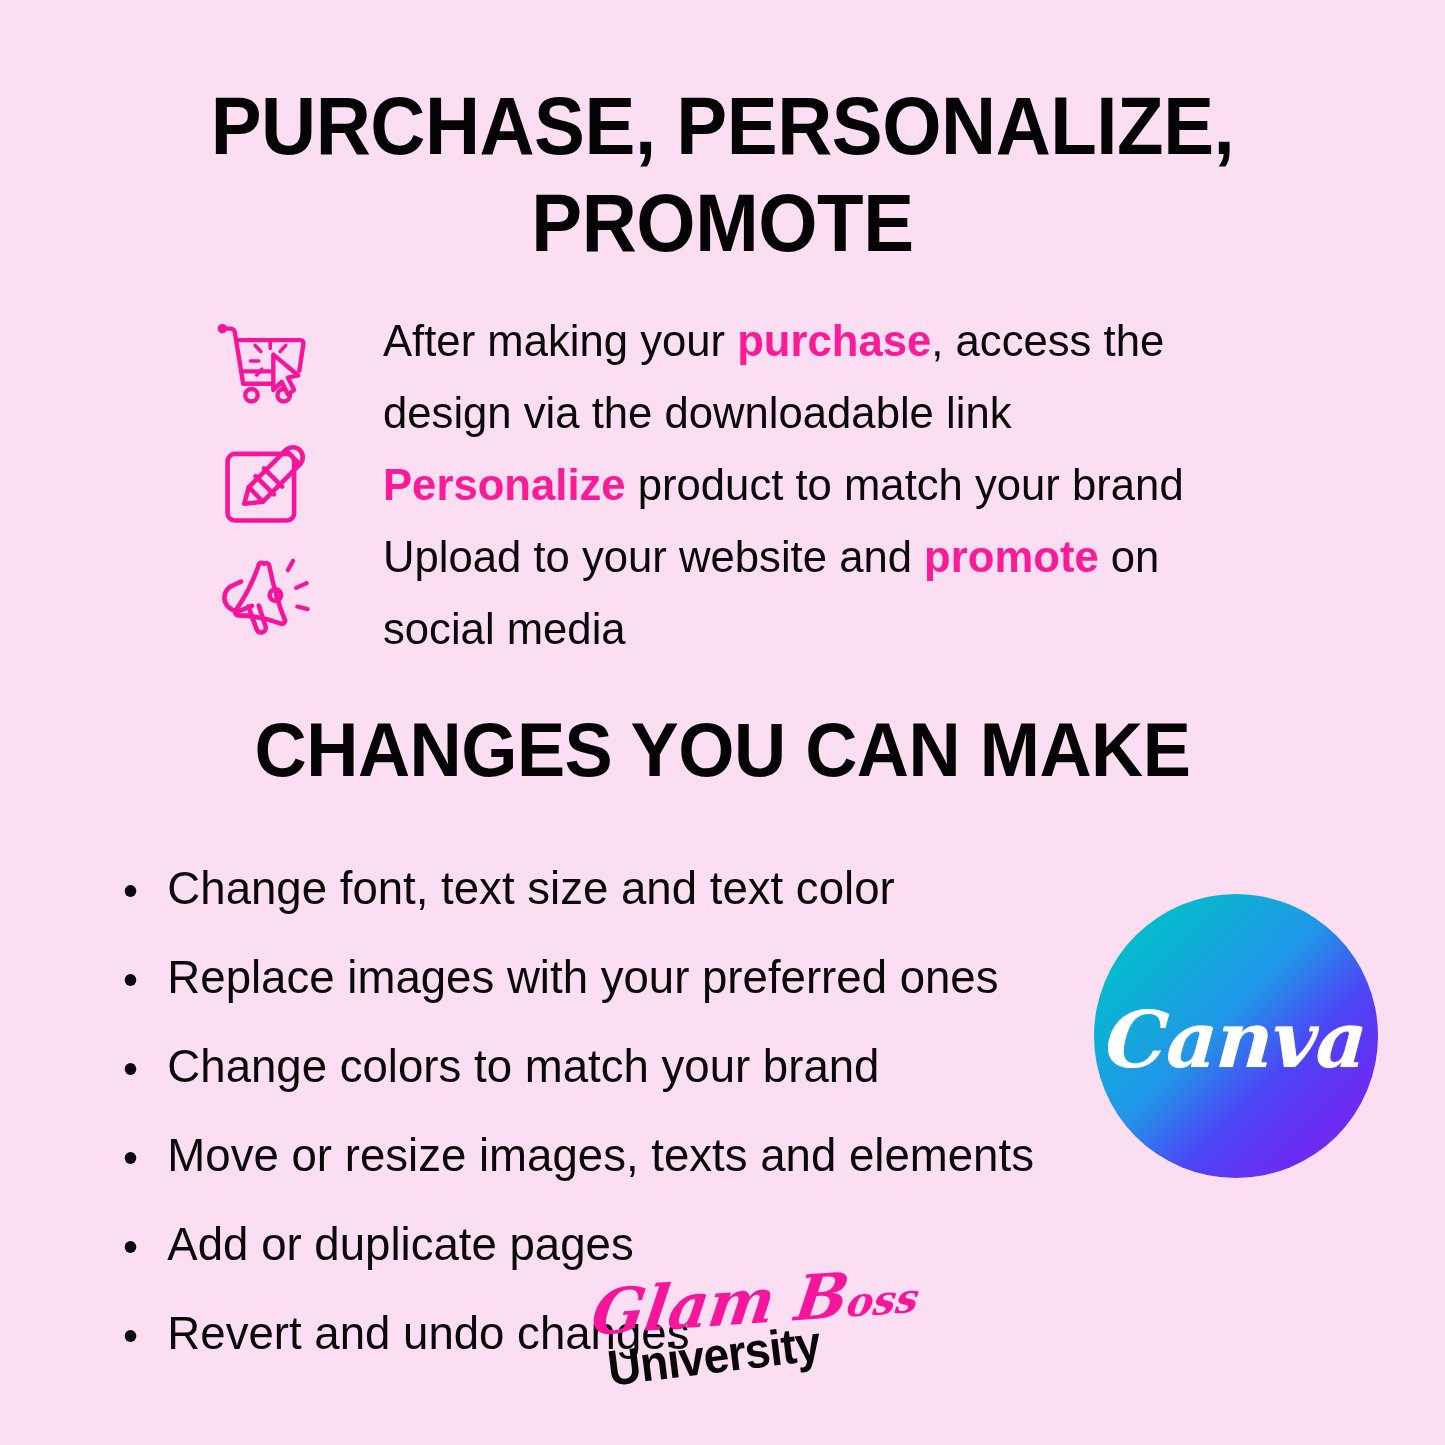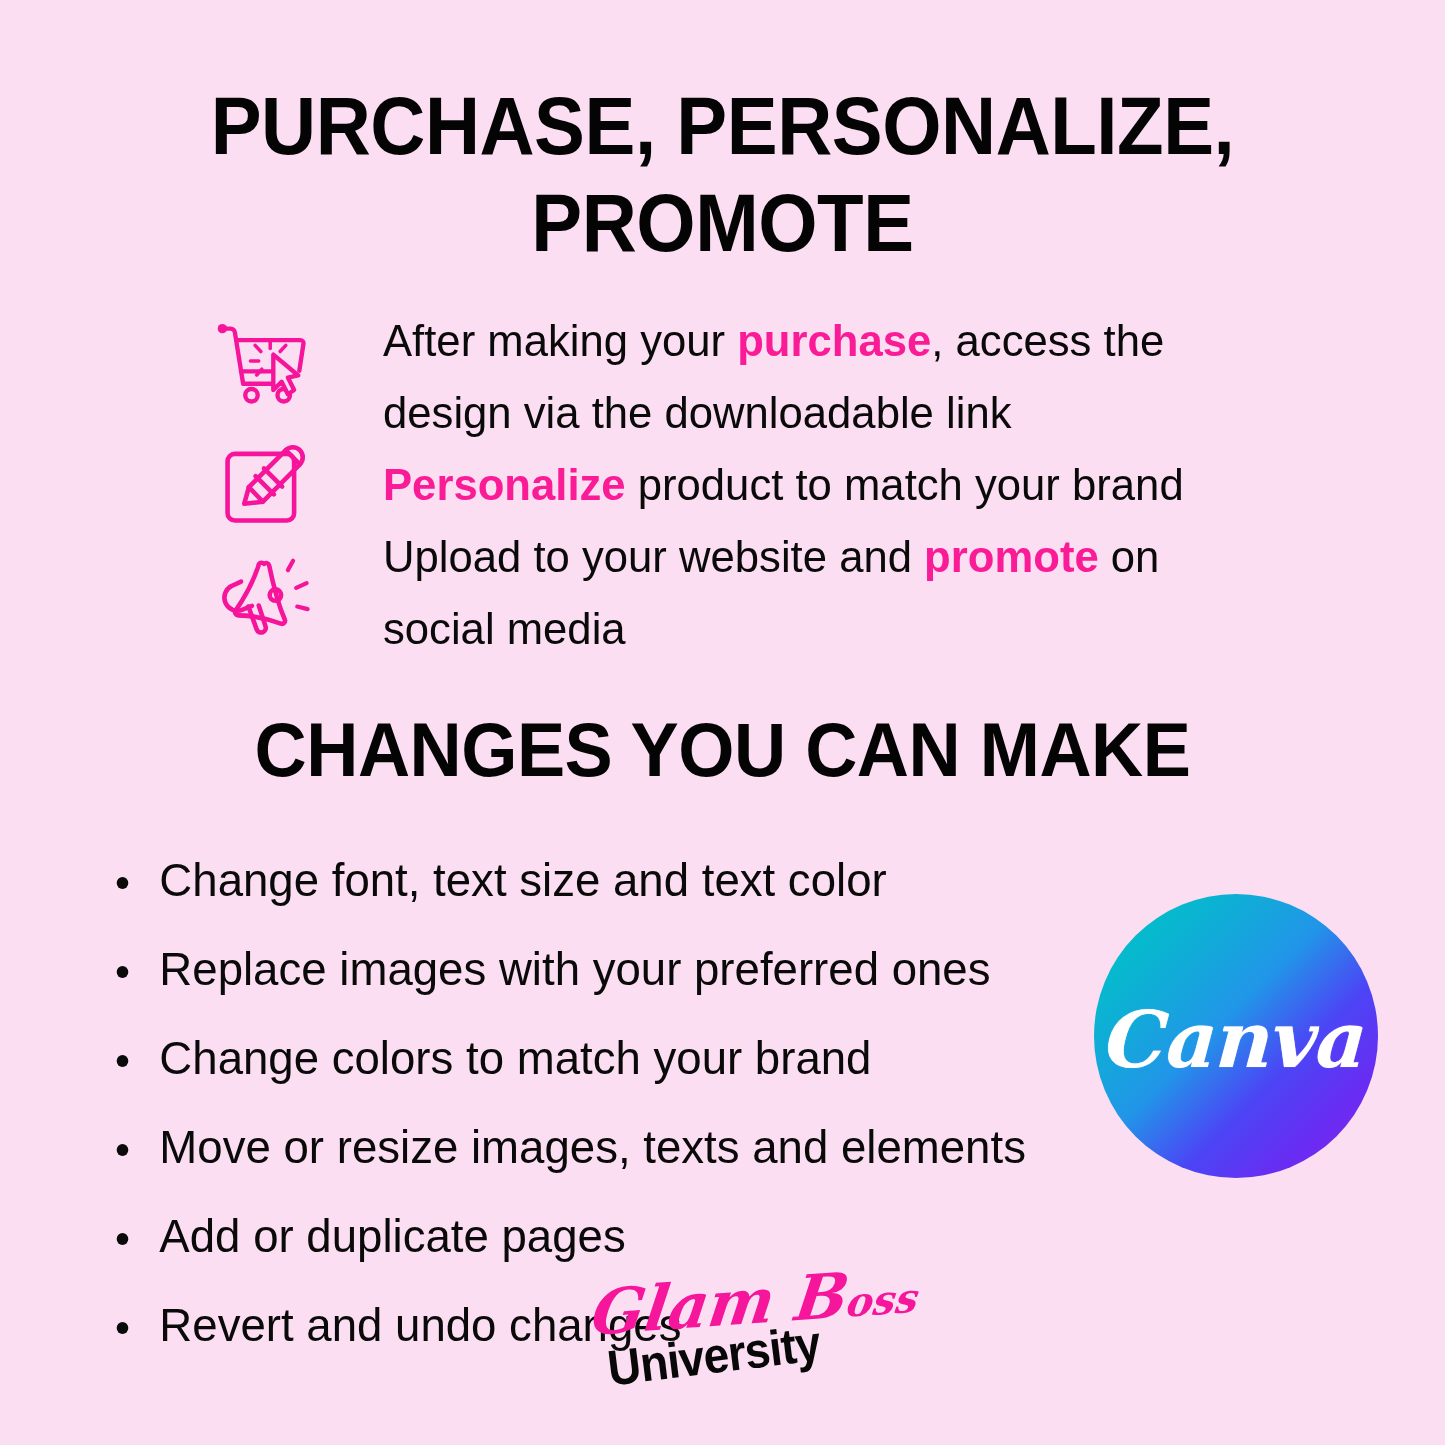--- a/index.html
+++ b/index.html
@@ -99,21 +99,21 @@
     transform: scaleX(0.95);
     transform-origin: center top;
   }
 
   
   .bullets {
     position: absolute;
     top: 838px;
     left: 98px;
     width: 1010px;
-    margin: 8px;
+    margin: 16px;
     padding: 0;
     list-style: none;
   }
   .bullets li {
     position: relative;
     padding-left: 55px;
     margin: 0 0 22px 0;
     font-family: "Liberation Sans Narrow", "Liberation Sans", sans-serif;
     font-size: 47px;
     line-height: 67px;

